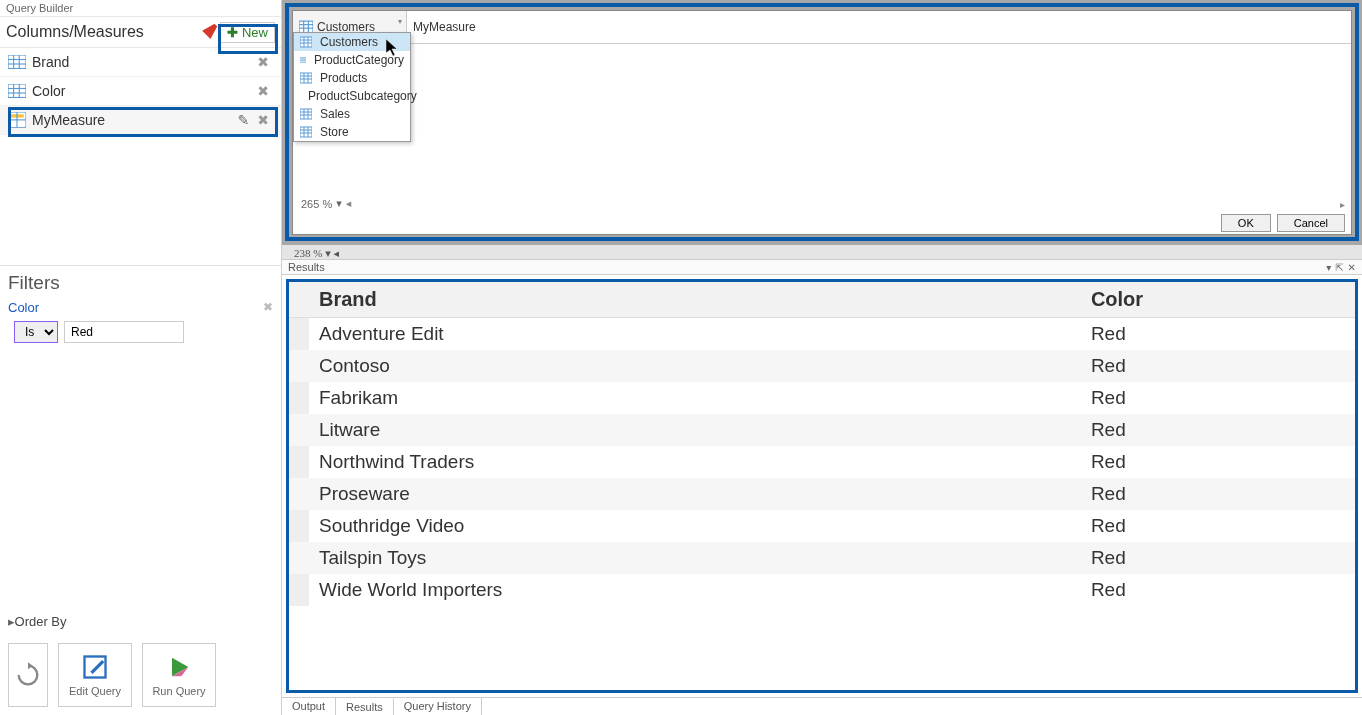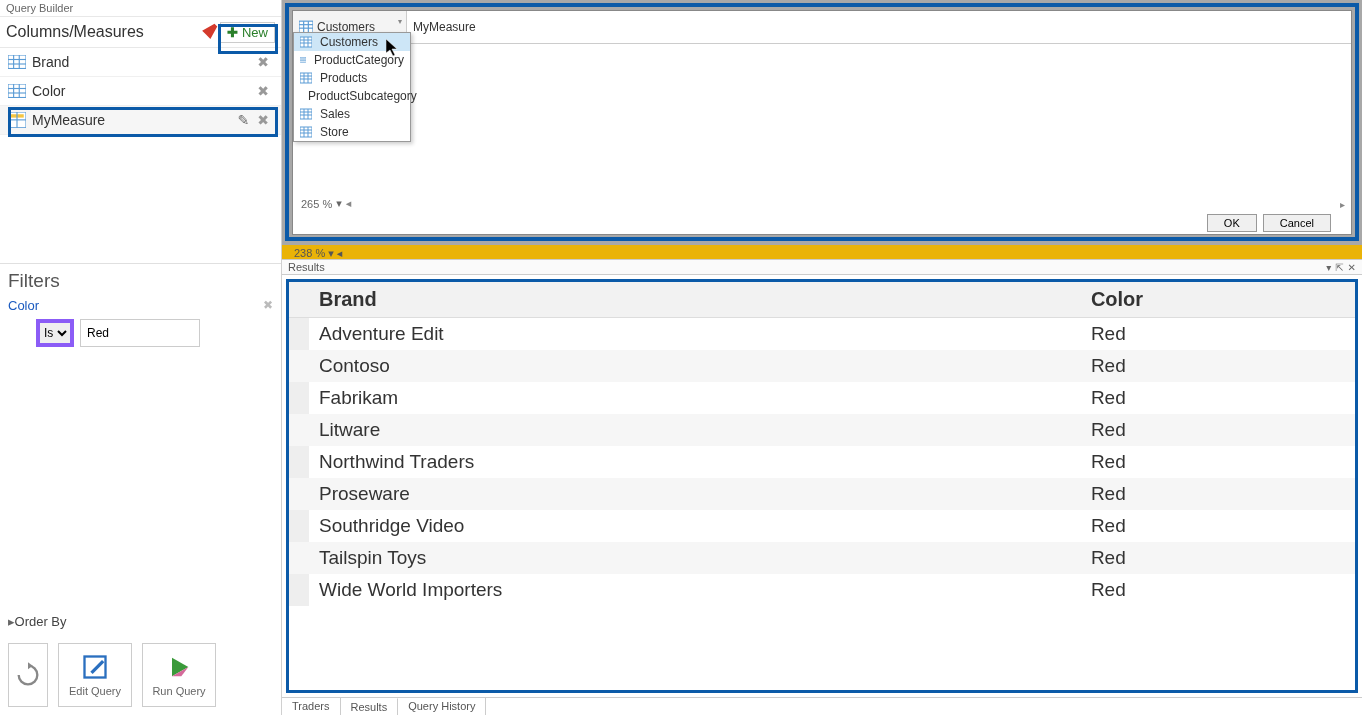--- a/index.html
+++ b/index.html
@@ -21,21 +21,21 @@
 .col-item .ci-x { color: #999; cursor: pointer; padding: 0 4px; }
 .col-item .ci-edit { color: #666; cursor: pointer; padding: 0 4px; }
 .measure { background: #f6f6f6; }
 
 .filters-section { border-top: 1px solid #e0e0e0; padding: 6px 8px; }
 .filters-title { font-size: 19px; color: #555; margin-bottom: 6px; }
 .filter-row { display: flex; align-items: center; gap: 6px; margin-bottom: 6px; }
 .filter-name { color: #1a5abf; font-size: 13px; flex: 1; }
 .filter-x { color: #bbb; cursor: pointer; }
 .filter-controls { display: flex; gap: 6px; padding-left: 6px; }
-.filter-op { border: 4px solid #8b5cf6; background: #efefef; padding: 2px 0; font-size: 12px; margin-left: 22px; }
+.filter-op { border: 1px solid #8b5cf6; background: #efefef; padding: 2px 6px; font-size: 12px; }
 .filter-val { border: 1px solid #ccc; padding: 2px 6px; font-size: 12px; width: 120px; }
 
 .orderby { padding: 6px 8px; font-size: 13px; color: #444; }
 .orderby::before { content: "\25B8 "; color: #666; }
 
 .btn-row { display: flex; gap: 10px; padding: 8px; }
 .big-btn { width: 74px; height: 64px; border: 1px solid #ccc; display: flex; flex-direction: column; align-items: center; justify-content: center; font-size: 11px; color: #666; background: #fff; cursor: pointer; gap: 4px; }
 .refresh-btn { width: 40px; }
 .big-btn svg { width: 28px; height: 28px; }
 
@@ -48,24 +48,24 @@
 .table-dd .caret { position: absolute; right: 4px; top: 6px; color: #888; font-size: 8px; }
 .formula-input { flex: 1; padding: 0 6px; display: flex; align-items: center; font-size: 12px; color: #333; }
 .dropdown-list { position: absolute; left: 0; top: 21px; width: 118px; background: #fff; border: 1px solid #999; z-index: 10; box-shadow: 2px 2px 4px rgba(0,0,0,0.2); }
 .dd-item { display: flex; align-items: center; padding: 2px 6px; font-size: 12px; gap: 4px; cursor: pointer; }
 .dd-item.sel { background: #cde6f7; }
 .dd-item .tbl-icon { width: 12px; height: 12px; }
 .cursor-arrow { position: absolute; left: 93px; top: 28px; z-index: 20; }
 
 .zoom-bar { position: absolute; bottom: 24px; left: 8px; font-size: 11px; color: #666; display: flex; align-items: center; gap: 4px; }
 .scroll-corner { position: absolute; bottom: 24px; right: 6px; color: #888; font-size: 10px; }
-.btn-bar { position: absolute; bottom: 2px; right: 20px; display: flex; gap: 6px; justify-content: space-between; }
+.btn-bar { position: absolute; bottom: 2px; right: 6px; display: flex; gap: 6px; justify-content: space-between; }
 .dlg-btn { border: 1px solid #999; background: #f0f0f0; padding: 2px 16px; font-size: 11px; cursor: pointer; }
 
-.zoom-bar2 { background: #eab308; padding: 2px 12px; font-size: 11px; color: #555; height: 14px; }
+.zoom-bar2 { background: #e5e5e5; padding: 2px 12px; font-size: 11px; color: #555; height: 14px; font-family: Liberation Serif, serif; }
 
 .results-header { display: flex; align-items: center; border-top: 1px solid #ccc; border-bottom: 1px solid #ccc; background: #fafafa; font-size: 11px; padding: 1px 6px; color: #555; }
 .results-header .rh-title { flex: 1; }
 .results-header .rh-icons { display: flex; gap: 4px; font-size: 10px; color: #666; }
 
 .results-body { flex: 1; overflow: auto; border: 3px solid #0b5aa8; margin: 4px; }
 .rtable { width: 100%; border-collapse: collapse; }
 .rtable th { text-align: left; font-size: 20px; font-weight: 600; padding: 6px 10px; background: #f2f2f2; border-bottom: 1px solid #ddd; }
 .rtable td { font-size: 19px; padding: 5px 10px; }
 .rtable tr:nth-child(even) td { background: #f6f6f6; }
@@ -354,17 +354,17 @@
           <tr>
             <td class="r-gutter"></td>
             <td>Wide World Importers</td>
             <td>Red</td>
           </tr>
         </tbody>
     </table>
   </div>
 
   <div class="bottom-tabs" id="btabs">
-      <div class="bt-tab">Traders</div>
+      <div class="bt-tab">Output</div>
       <div class="bt-tab active">Results</div>
       <div class="bt-tab">Query History</div>
     </div>
 </div>
 
 </body></html>

